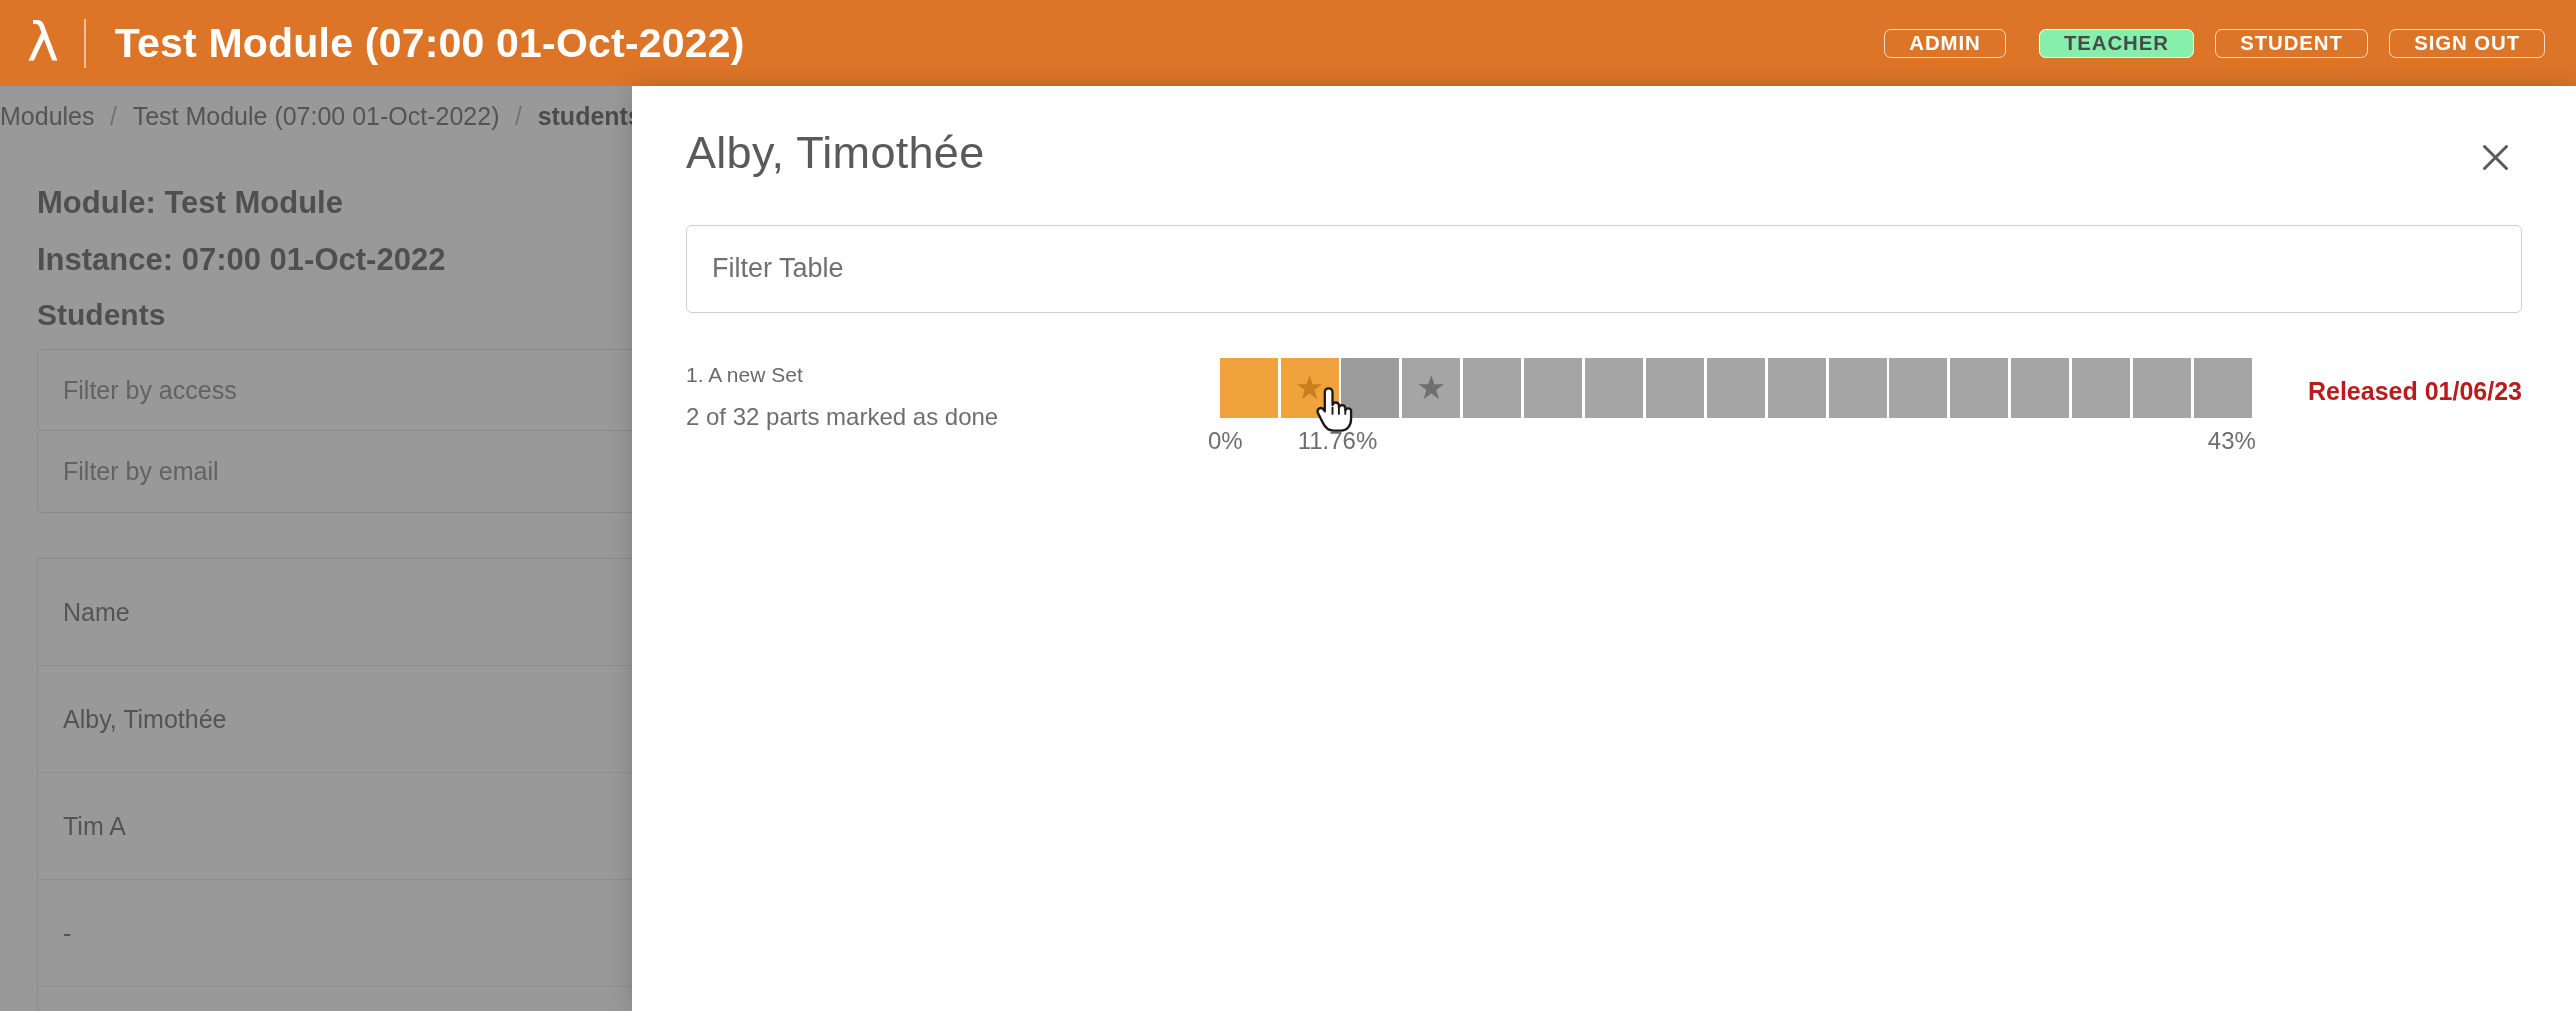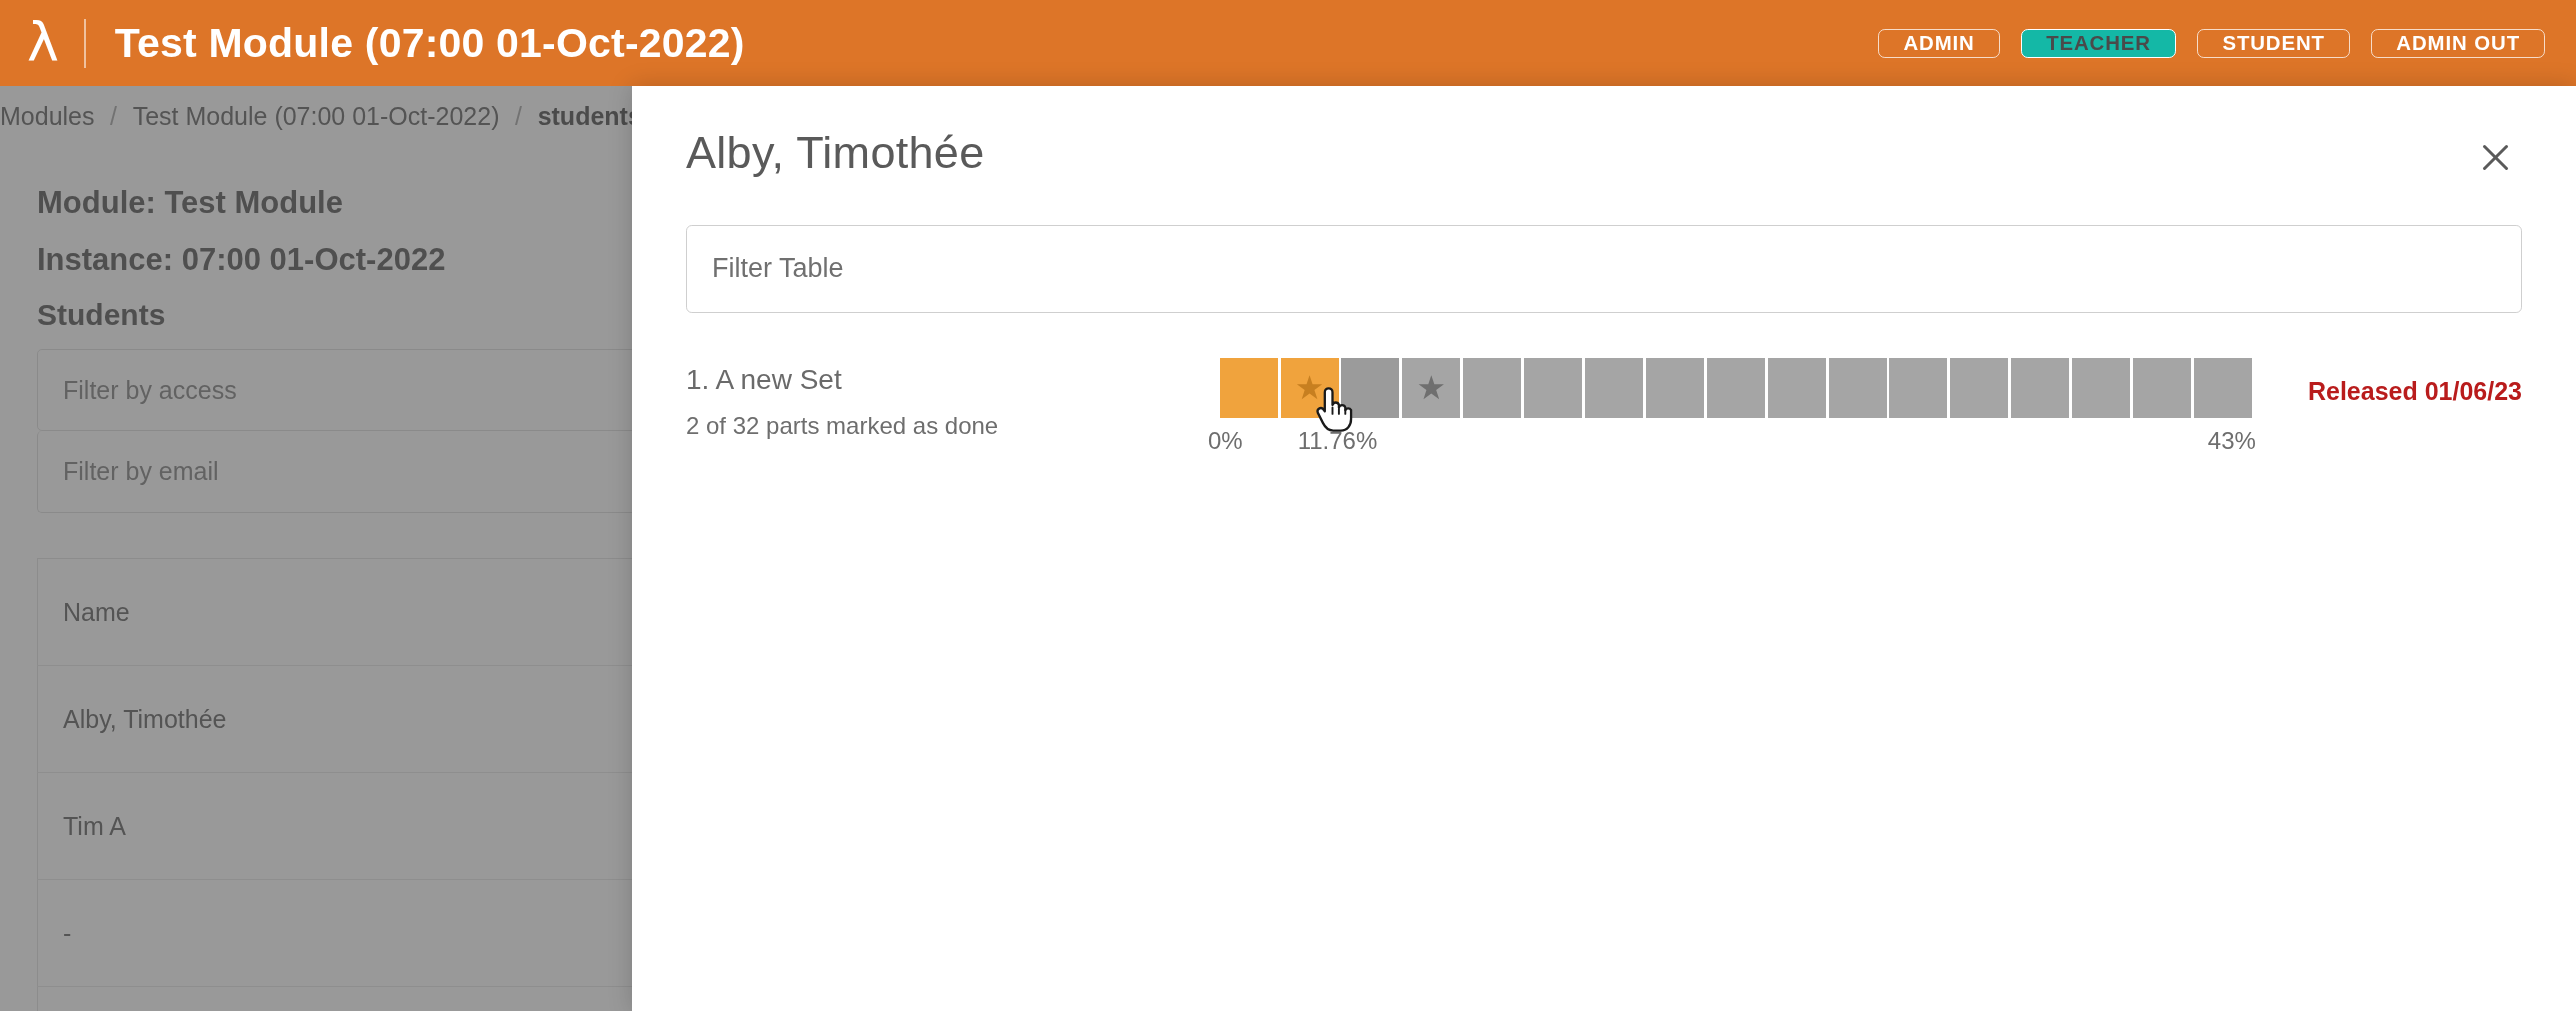--- a/index.html
+++ b/index.html
@@ -39,21 +39,21 @@
   .hdr-btn {
     border: 1.5px solid rgba(255,255,255,.75);
     border-radius: 6.8px;
     color: #ffffff; background: transparent;
     font-size: 20.4px; font-weight: 700; letter-spacing: 0.9px;
     padding: 2px 24px; white-space: nowrap;
     font-family: "Liberation Sans", sans-serif;
     cursor: pointer;
   }
   .hdr-btn.active {
-    background: #14b8a6; color: #4a4a4a; border-color: #ffffff;
+    background: #86efac; color: #4a4a4a; border-color: #ffffff; margin-left: 12px;
   }
 
   #breadcrumb-bar {
     position: absolute; top: 86px; left: 0; width: 2576px; height: 60px;
     display: flex; align-items: center; gap: 0;
     padding-left: 0; background: #ffffff;
   }
   #breadcrumb { display: flex; align-items: center; white-space: nowrap;
     font-size: 25px; color: #4a4a4a; margin-left: -15.6px; }
   #breadcrumb .crumb { padding: 0 15.6px; }
@@ -121,21 +121,21 @@
     margin: 45px 54px 0 54px;
     height: 88px; border: 1px solid #cfcfcf; border-radius: 5.8px;
     display: flex; align-items: center; padding-left: 25px;
     font-size: 27px; color: #707070; background: #fff;
   }
 
   
   #set-list { margin: 43px 54px 0 54px; }
   .set-row { display: flex; align-items: flex-start; }
   .set-info { width: 545px; padding-top: 5.8px; }
-  .set-title { font-size: 28px; color: #6a6a6a; font-weight: 400;
+  .set-title { font-size: 21px; color: #6a6a6a; font-weight: 400;
     line-height: 1.25; }
   .set-sub { font-size: 24px; color: #6e6e6e; font-weight: 400;
     margin-top: 15.6px; }
 
   .bar-wrap { position: relative; padding-top: 1.9px; }
   .bar-blocks { display: flex; gap: 2.9px; }
   .blk {
     width: 58px; height: 60px; background: #a5a5a5;
     position: relative; cursor: pointer;
     display: flex; align-items: center; justify-content: center;
@@ -167,21 +167,21 @@
 <div id="app-root">
 
   <header id="app-header">
     <div id="brand-logo">λ</div>
     <div id="brand-divider"></div>
     <div id="app-title">Test Module (07:00 01-Oct-2022)</div>
     <nav id="header-actions">
       <button class="hdr-btn">ADMIN</button>
       <button class="hdr-btn active">TEACHER</button>
       <button class="hdr-btn">STUDENT</button>
-      <button class="hdr-btn">ADMIN OUT</button>
+      <button class="hdr-btn">SIGN OUT</button>
     </nav>
   </header>
 
   <div id="breadcrumb-bar">
     <div id="breadcrumb">
       <span class="crumb">Modules</span>
       <span class="sep">/</span>
       <span class="crumb">Test Module (07:00 01-Oct-2022)</span>
       <span class="sep">/</span>
       <span class="crumb current">students</span>

